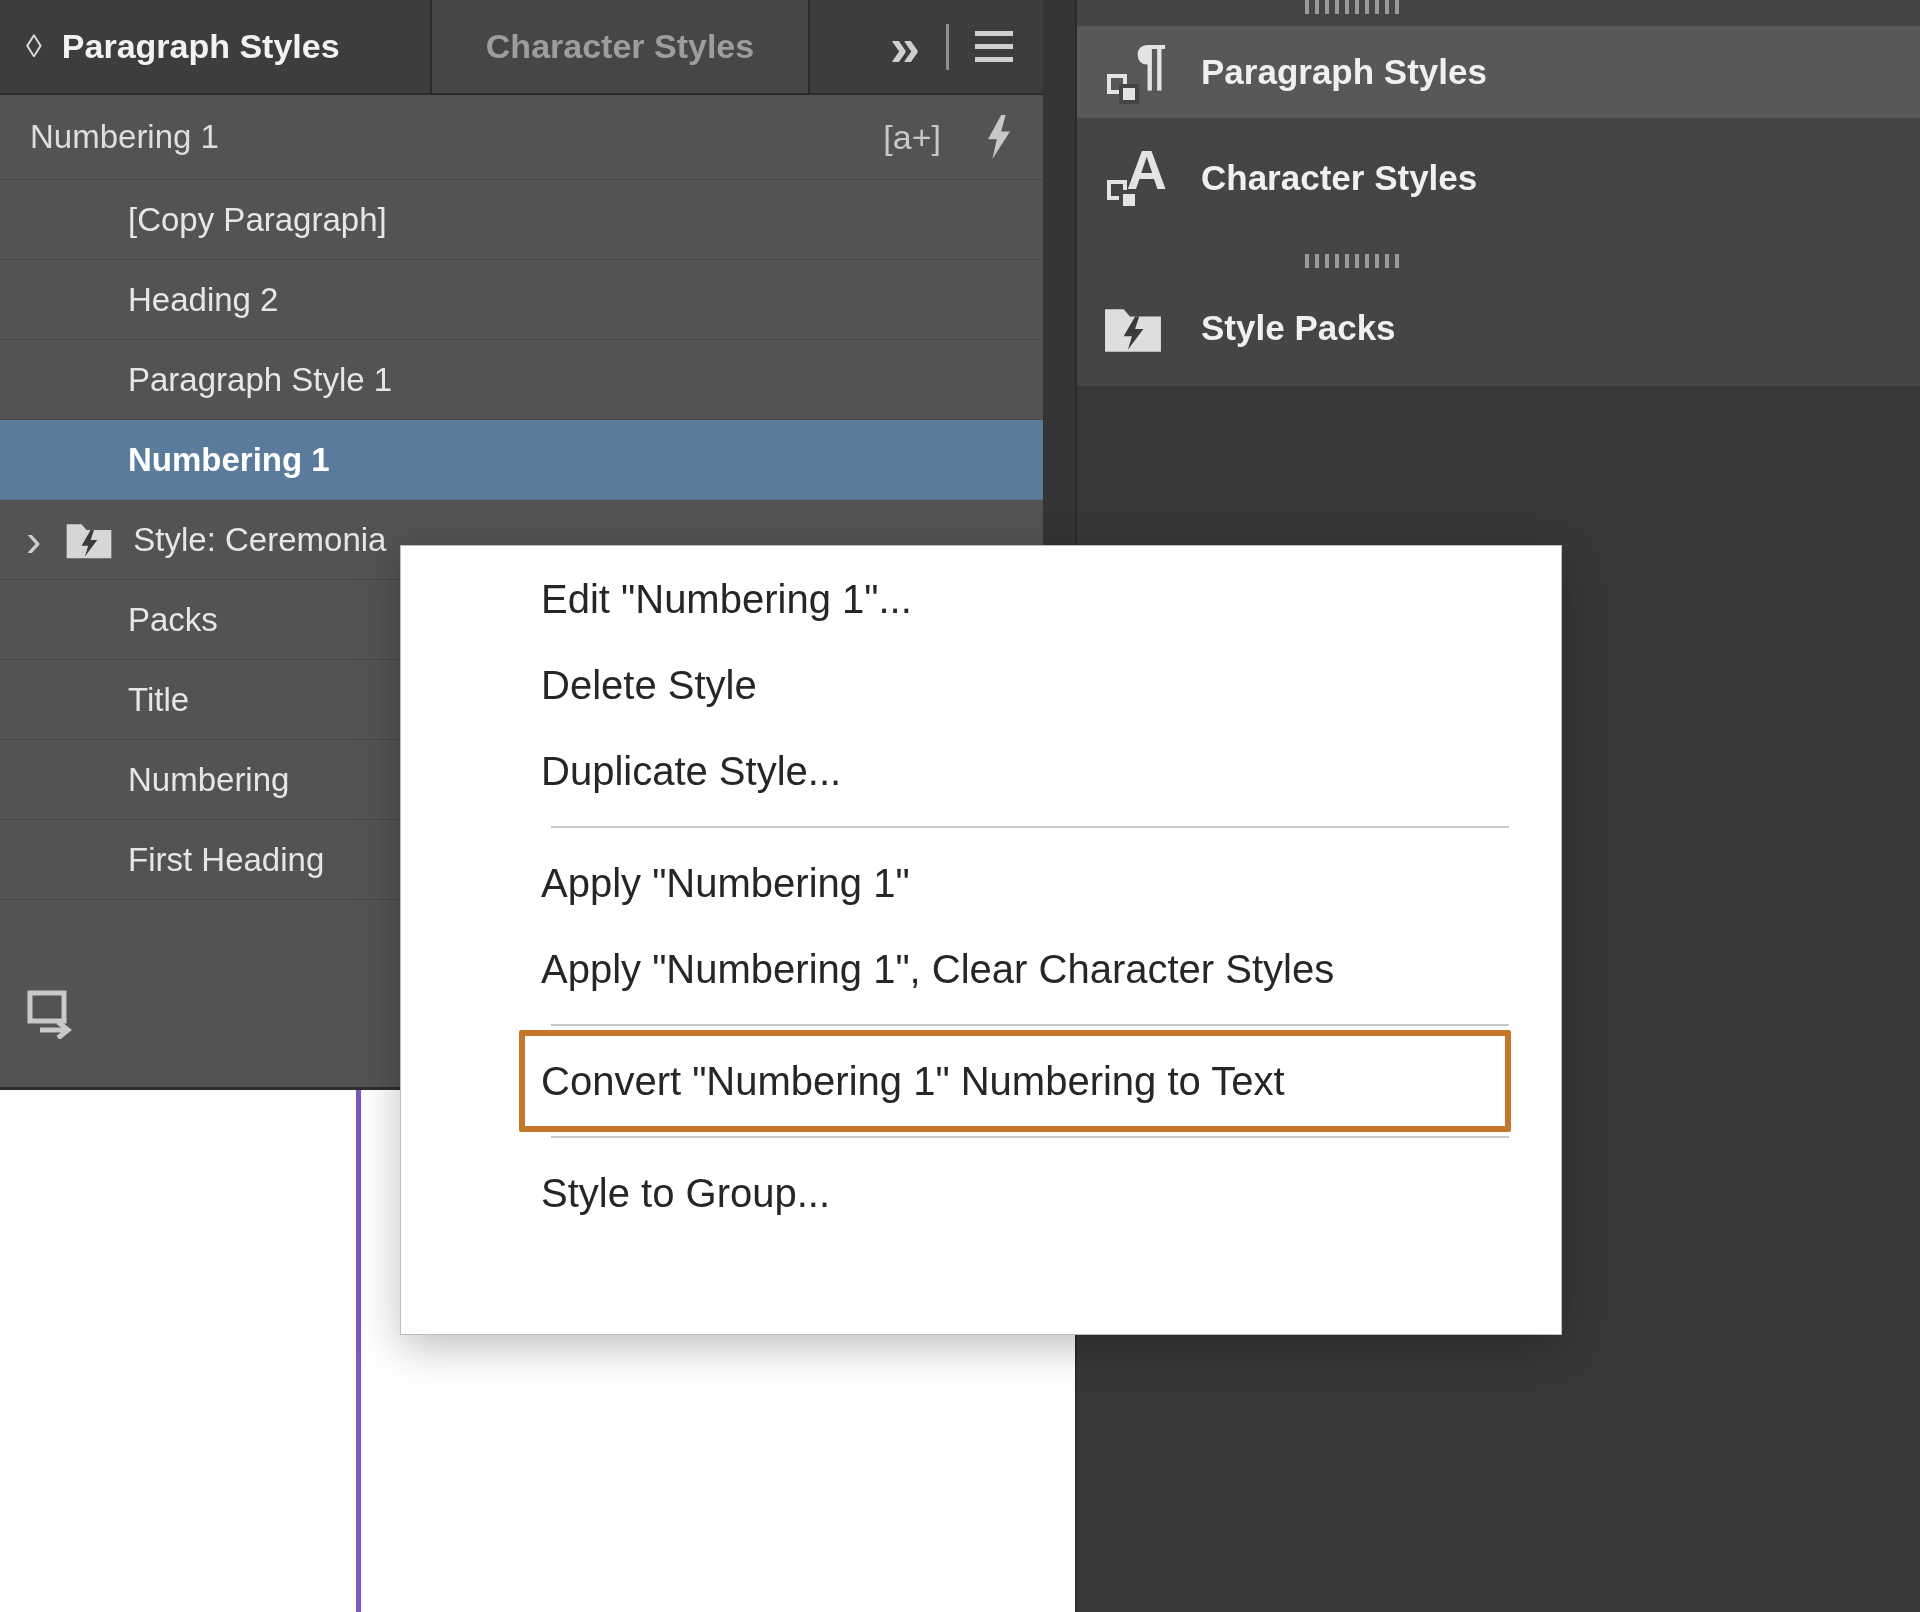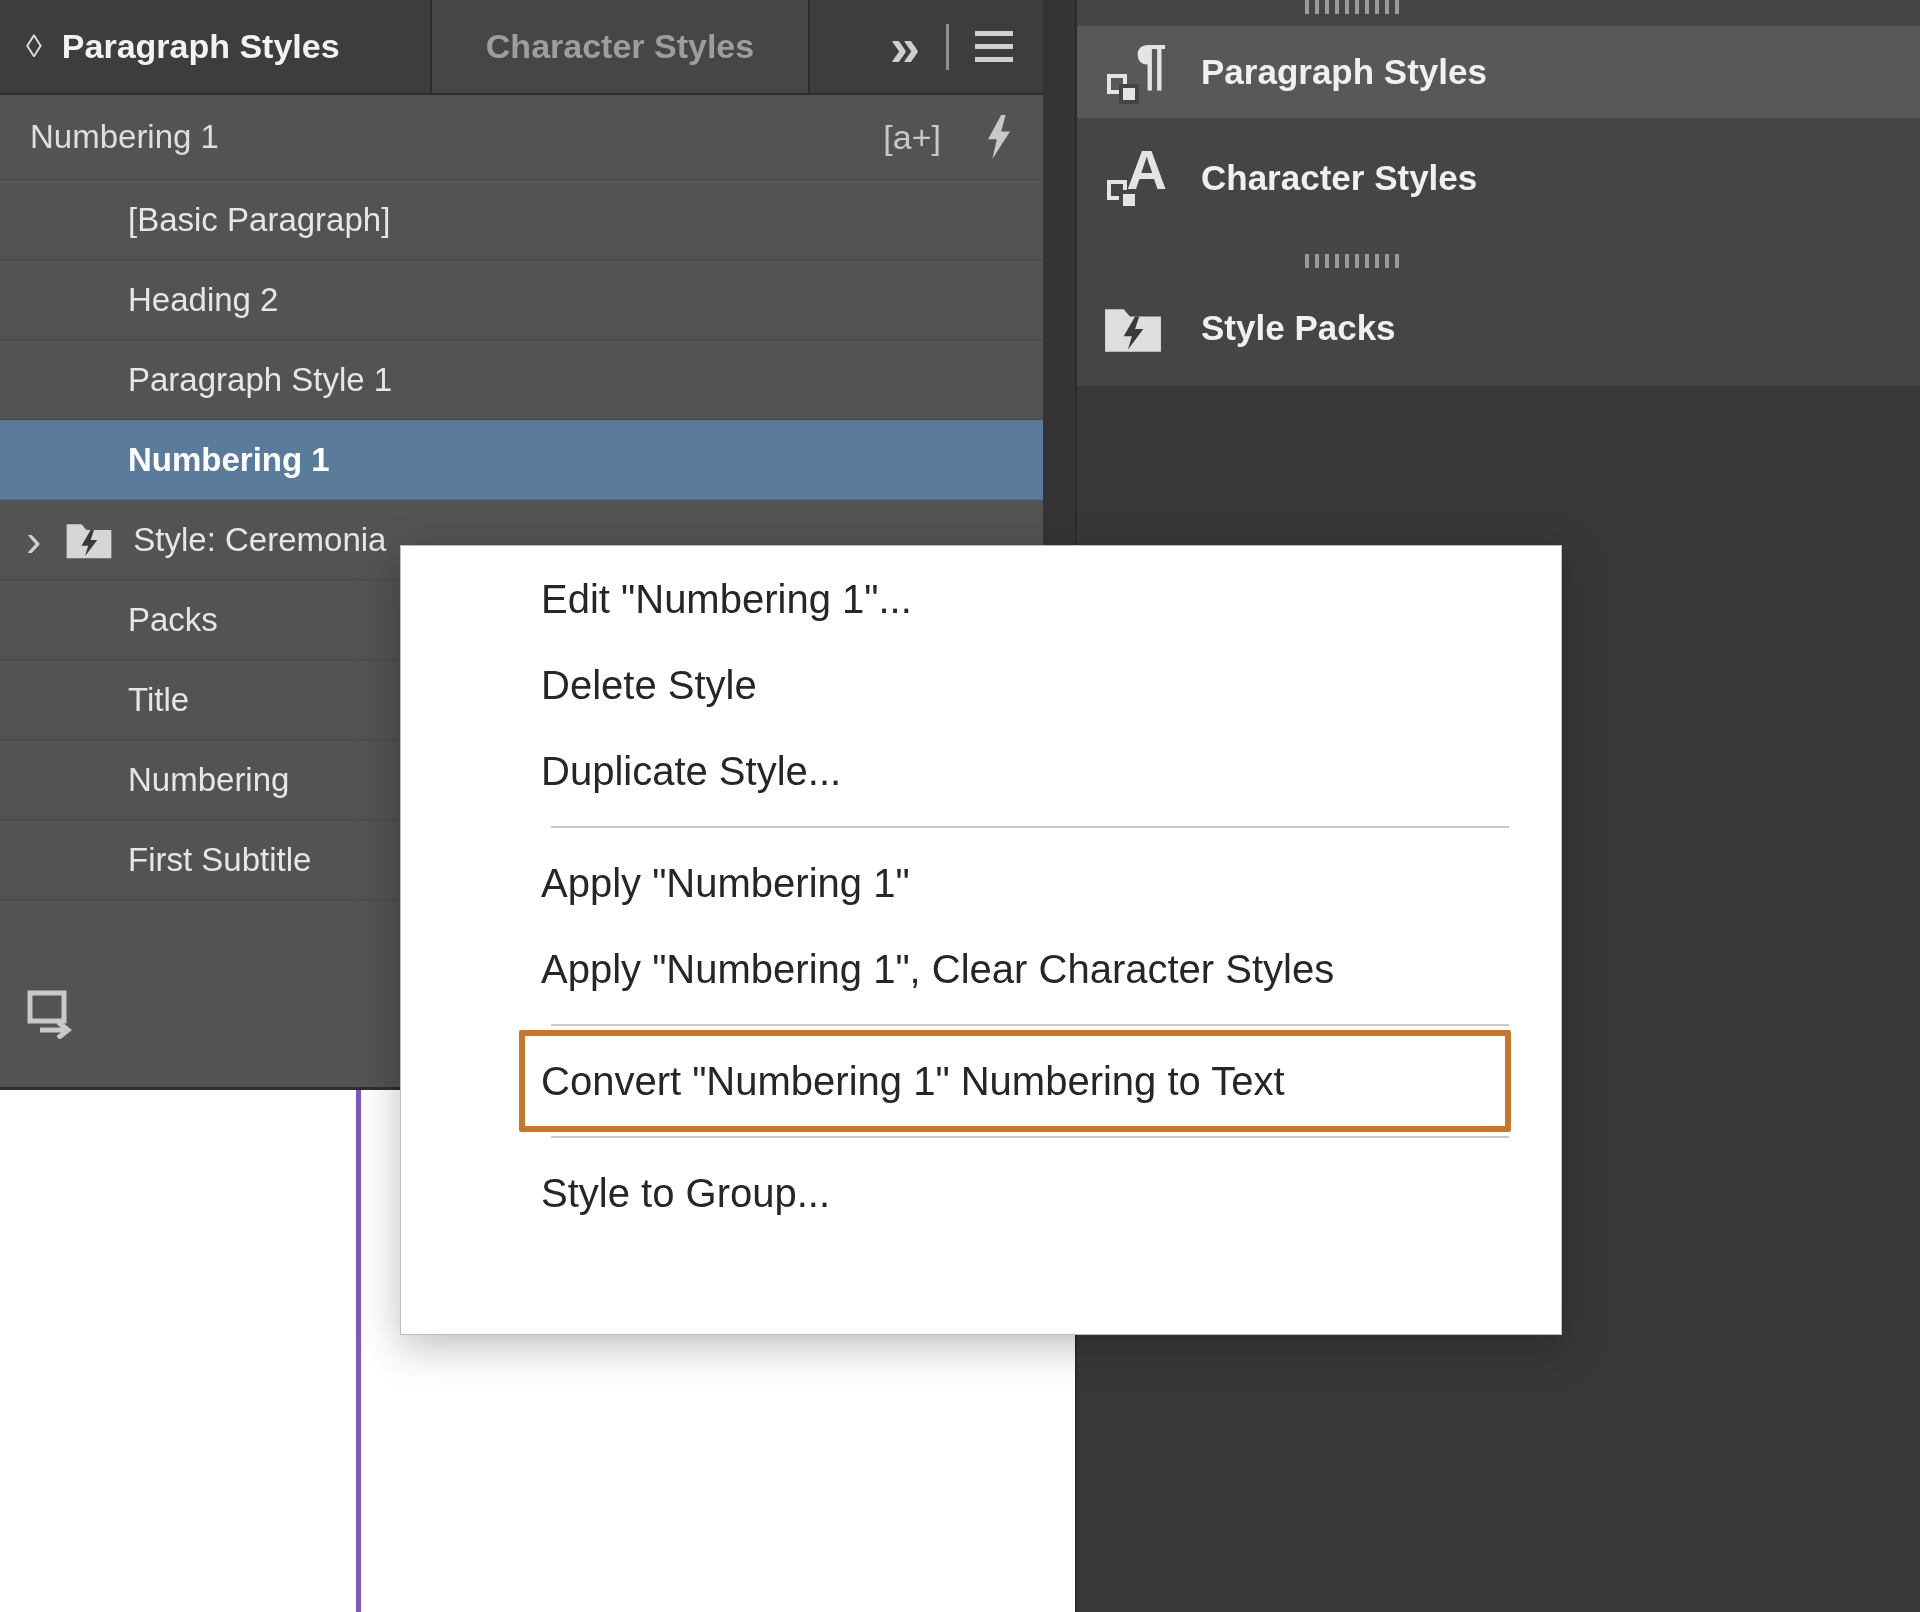--- a/index.html
+++ b/index.html
@@ -128,21 +128,21 @@
     <span>Numbering 1</span>
     <span class="spacer"></span>
     <span class="aplus">[a+]</span>
     <svg class="bolt" viewBox="0 0 24 40">
       <path d="M14 0 L2 22 h8 L6 40 L22 15 h-8 L18 0 Z"></path>
     </svg>
   </div>
 
   <div class="style-list">
     <div class="row">
-      <span>[Basic Paragraph]</span>
+      <span>[Copy Paragraph]</span>
     </div>
     <div class="row">
       <span>Heading 2</span>
     </div>
     <div class="row">
       <span>Paragraph Style 1</span>
     </div>
     <div class="row selected">
       <span>Numbering 1</span>
     </div>
@@ -157,21 +157,21 @@
     <div class="row">
       <span>Packs</span>
     </div>
     <div class="row">
       <span>Title</span>
     </div>
     <div class="row">
       <span>Numbering</span>
     </div>
     <div class="row">
-      <span>First Subtitle</span>
+      <span>First Heading</span>
     </div>
   </div>
 
   <div class="panel-footer">
     <svg width="54" height="50" viewBox="0 0 54 50">
       <rect x="4" y="4" width="34" height="28" fill="none" stroke="#c9c9c9" stroke-width="5"></rect>
       <path d="M14 41 h26" stroke="#c9c9c9" stroke-width="5" fill="none"></path>
       <path d="M32 33 l10 8 -10 8" stroke="#c9c9c9" stroke-width="5" fill="none"></path>
     </svg>
   </div>

